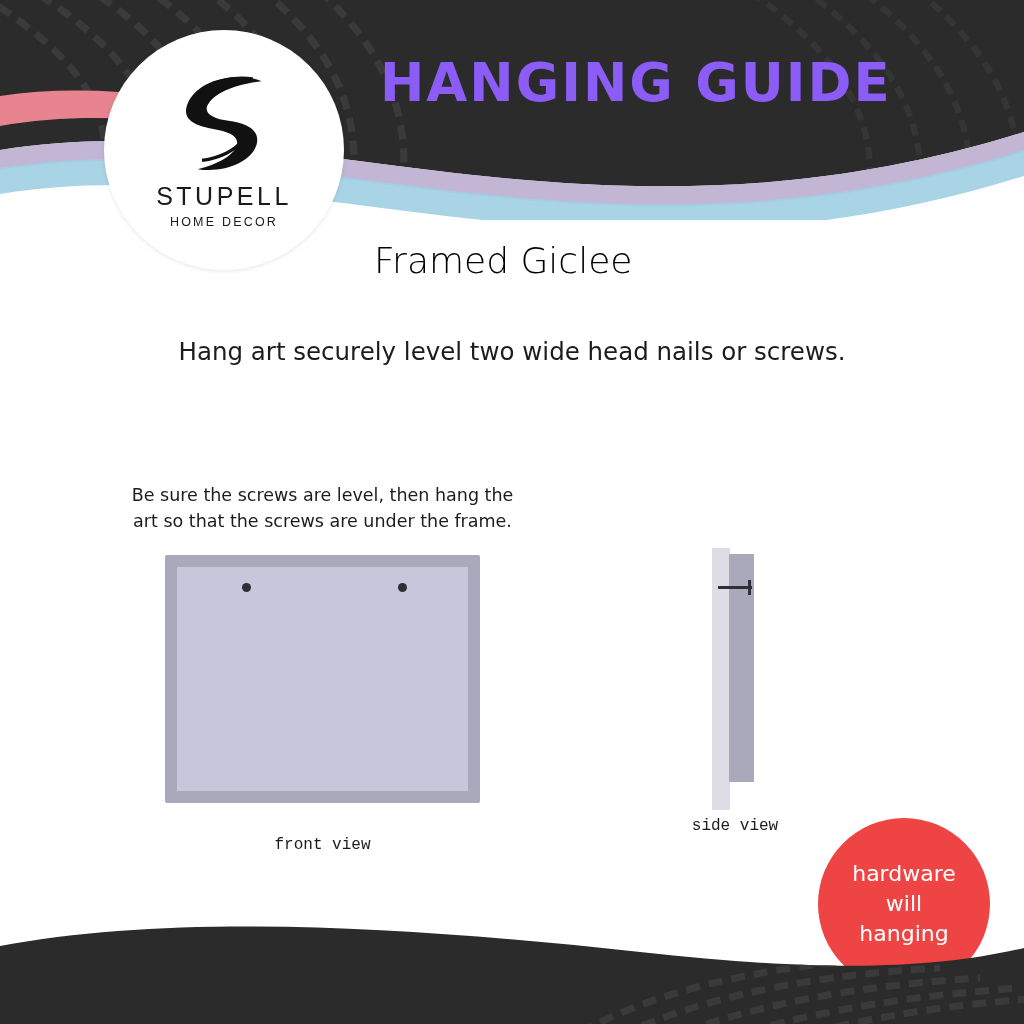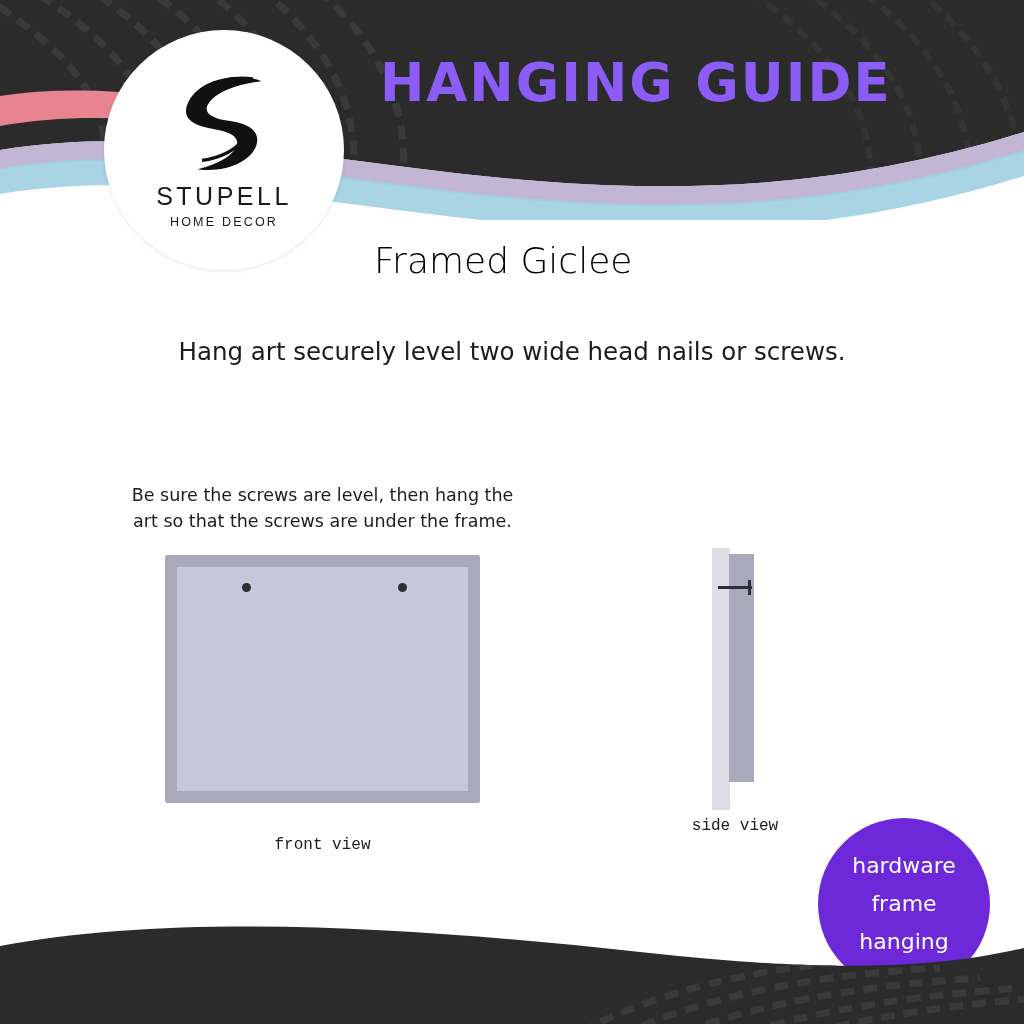--- a/index.html
+++ b/index.html
@@ -191,31 +191,30 @@
   }
 
   
   .badge {
     position: absolute;
     left: 818px;
     top: 818px;
     width: 172px;
     height: 172px;
     border-radius: 50%;
-    background: #6d28d9;
+    background: #ef4444;
     display: flex;
     flex-direction: column;
     align-items: center;
     justify-content: center;
     color: #ffffff;
     font-family: "DejaVu Sans", sans-serif;
     font-size: 22px;
     line-height: 30px;
     text-align: left;
-    gap: 8px;
   }
 </style>
 </head>
 <body>
 
 <div id="page">
 
   <div class="top-band">
     <svg width="1024" height="220" viewBox="0 0 1024 220" xmlns="http://www.w3.org/2000/svg">
       <defs>
@@ -282,21 +281,21 @@
   <div class="side-wall"></div>
   <div class="side-frame"></div>
   <div class="side-screw"></div>
   <div class="side-screw-head"></div>
 
   <div class="view-label view-label-front">front view</div>
   <div class="view-label view-label-side">side view</div>
 
   <div class="badge">
     <div>hardware</div>
-    <div>frame</div>
+    <div>will</div>
     <div>hanging</div>
   </div>
 
   <div class="bottom-band">
     <svg width="1024" height="120" viewBox="0 0 1024 120" xmlns="http://www.w3.org/2000/svg">
       <defs>
         <clipPath id="botClip">
           <path d="M0,42 C180,8 420,24 640,48 C820,68 930,66 1024,44 L1024,120 H0 Z"></path>
         </clipPath>
       </defs>

